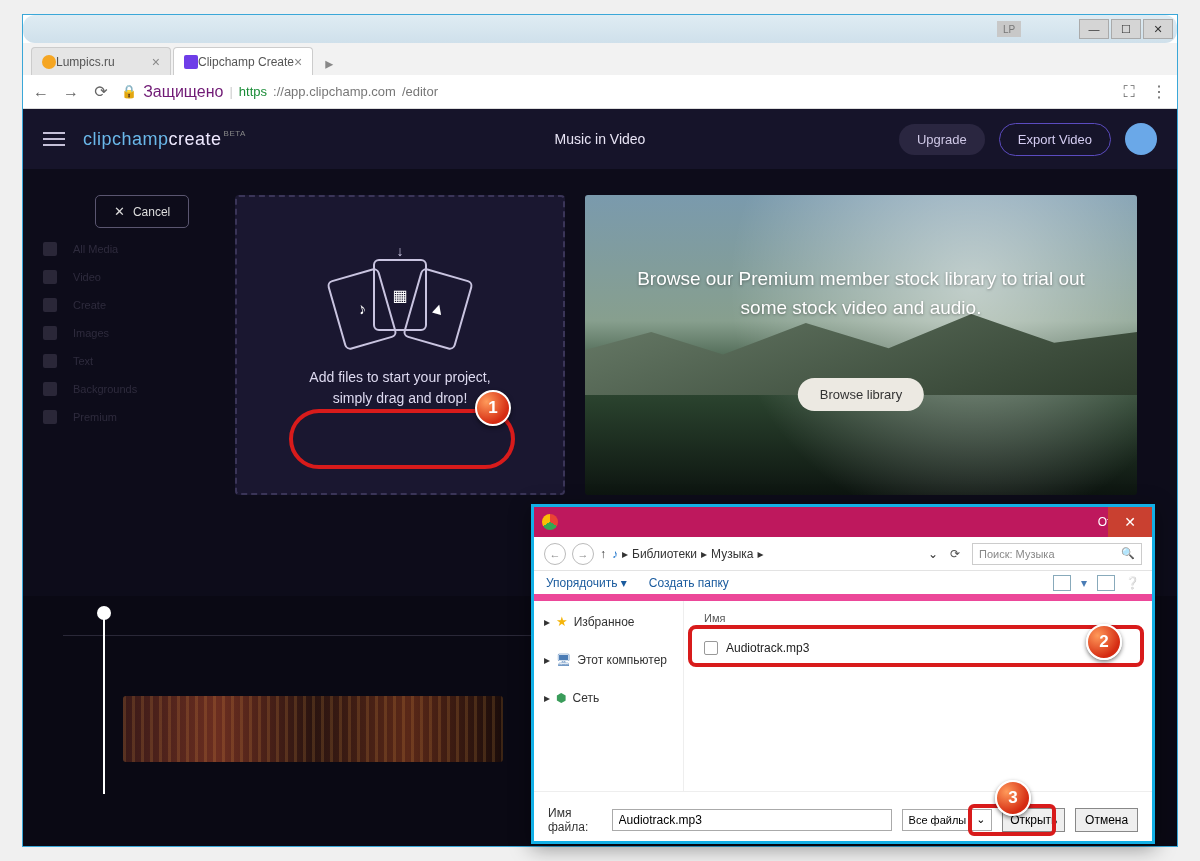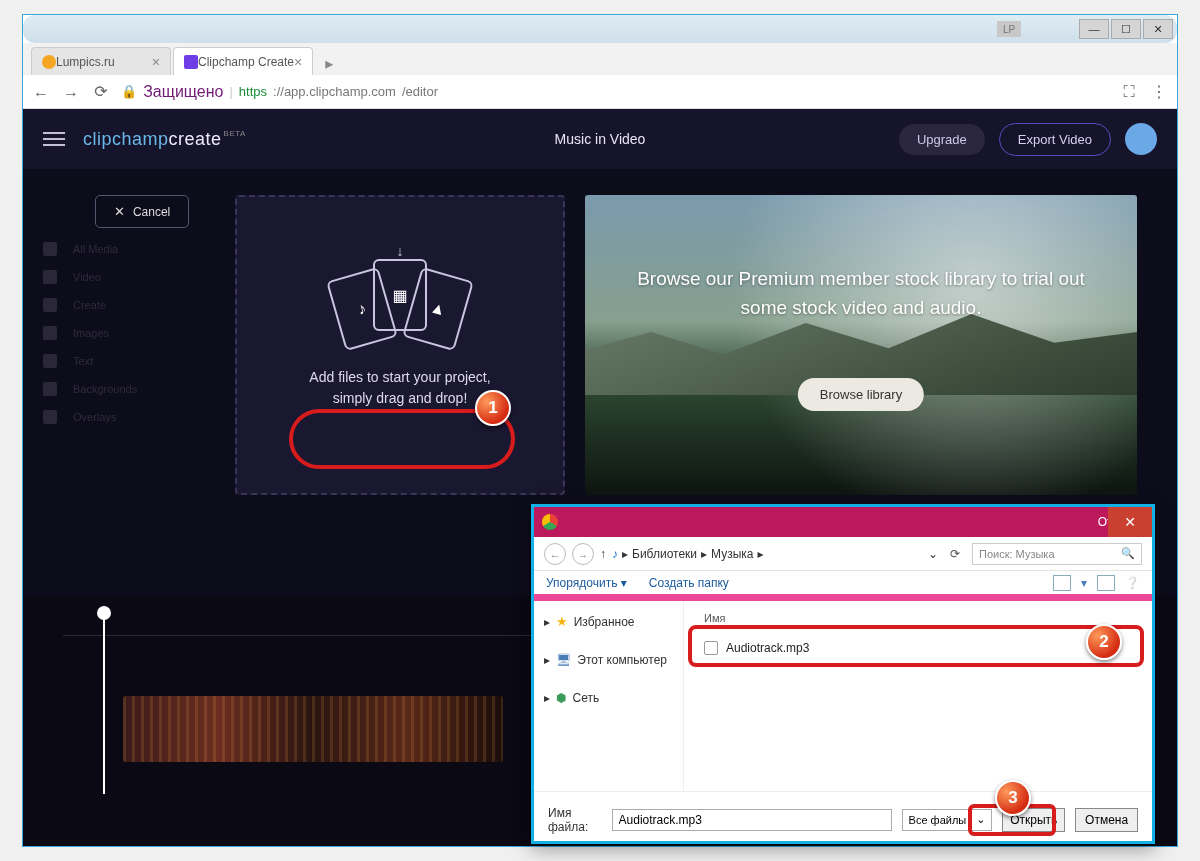--- a/index.html
+++ b/index.html
@@ -199,21 +199,21 @@
           <div class="sitem">
               <span class="ic"></span>
               <span>Text</span>
             </div>
           <div class="sitem">
               <span class="ic"></span>
               <span>Backgrounds</span>
             </div>
           <div class="sitem">
               <span class="ic"></span>
-              <span>Overlays</span>
+              <span>Premium</span>
             </div>
         </div>
       </div>
 
       <div class="panel">
         <div class="cards-icon">
           <div class="arrow">↓</div>
           <div class="card left">♪</div>
           <div class="card mid">▦</div>
           <div class="card right">▲</div>

